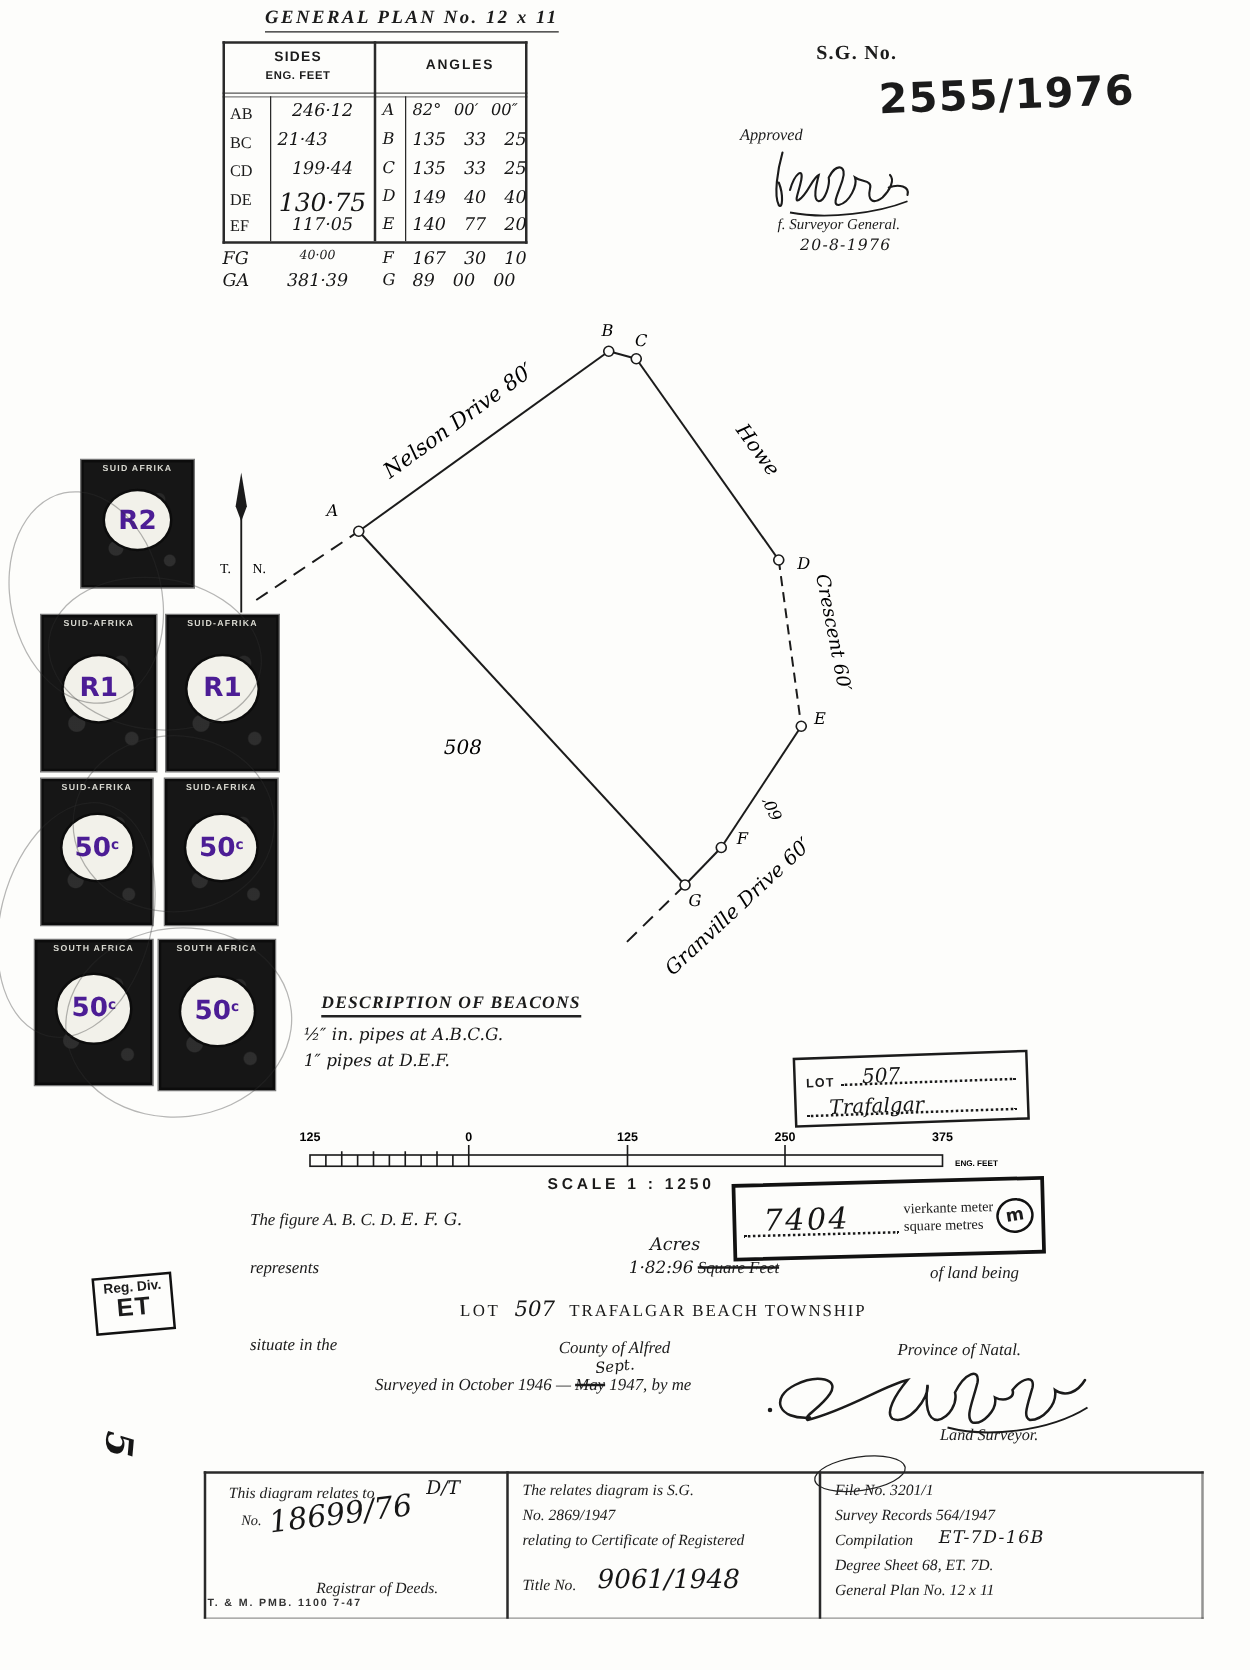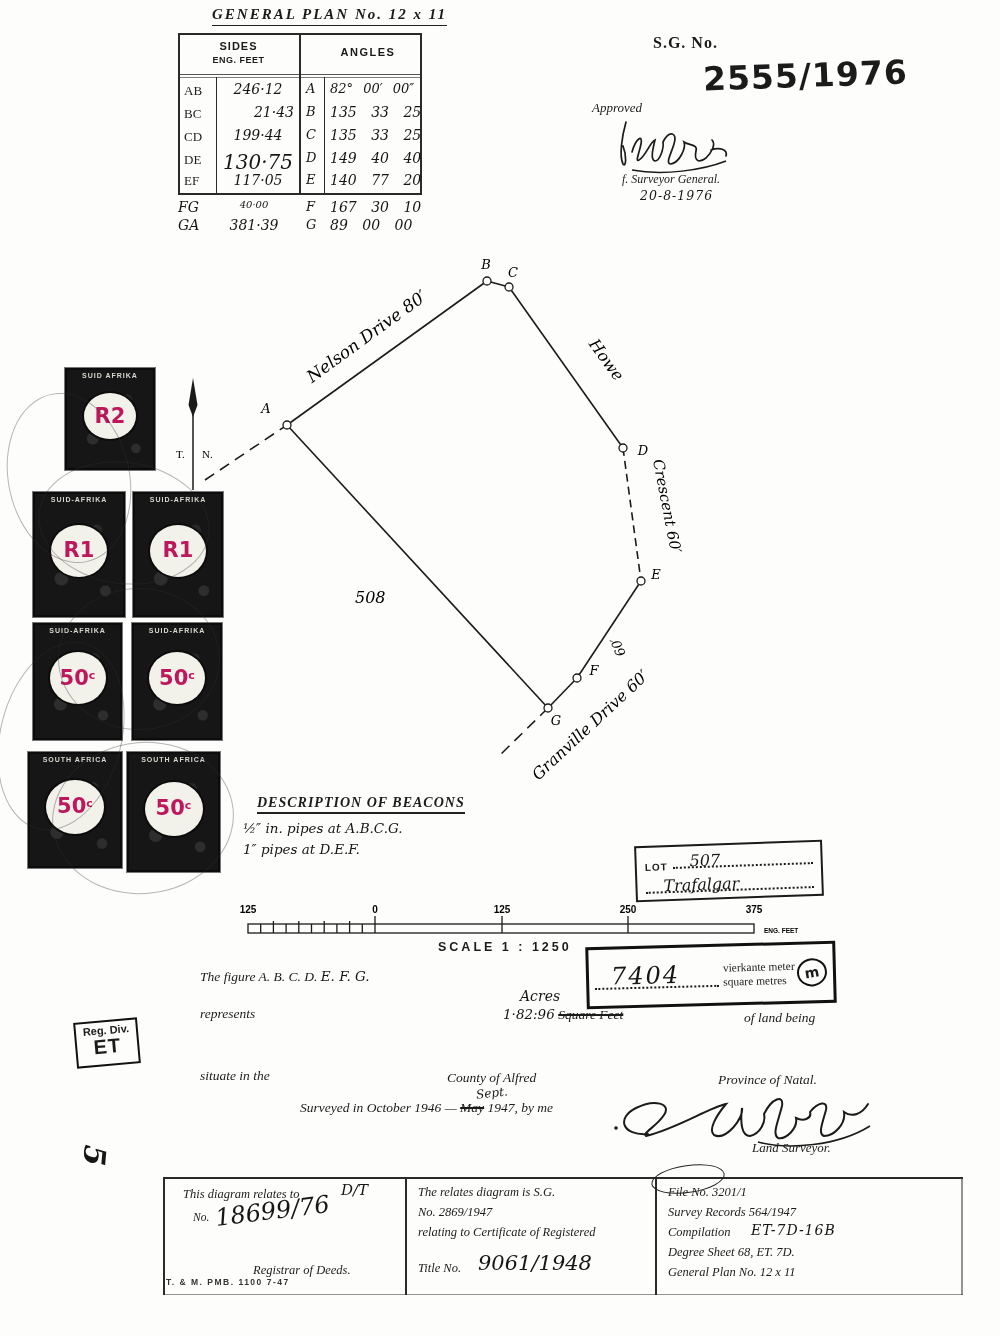--- a/index.html
+++ b/index.html
@@ -18,21 +18,21 @@
      radial-gradient(circle at 70% 30%, rgba(255,255,255,0.08) 0 5%, transparent 6%),
      radial-gradient(circle at 80% 80%, rgba(255,255,255,0.10) 0 4%, transparent 5%),
      #161616;
      border:2px solid #0c0c0c;outline:1px solid #777;box-sizing:border-box;}
   .stamp .country{position:absolute;top:2px;left:0;right:0;text-align:center;
      font-family:"Liberation Sans",sans-serif;font-size:7px;font-weight:bold;
      color:#d8d8d0;letter-spacing:1px;white-space:nowrap;overflow:hidden;}
   .stamp .disc{position:absolute;left:50%;top:47%;transform:translate(-50%,-50%);
      background:#f2f1ea;border-radius:50%;display:flex;align-items:center;justify-content:center;
      box-shadow:0 0 0 2px #0c0c0c;}
-  .stamp .denom{font-family:"DejaVu Sans",sans-serif;font-weight:bold;color:#be185d;font-size:21px;line-height:1;}
+  .stamp .denom{font-family:"DejaVu Sans",sans-serif;font-weight:bold;color:#4c1d95;font-size:21px;line-height:1;}
   .stamp .denom sup{font-size:11px;vertical-align:6px;}
   .postmark{position:absolute;border:1.5px solid rgba(50,50,50,0.35);border-radius:50%;}
   .dotline{border-bottom:2px dotted #1b1b1b;}
   .strike{text-decoration:line-through;text-decoration-thickness:1.5px;}
 </style>
 </head>
 <body>
 
 <div class="page">
 
@@ -53,21 +53,21 @@
     <div class="abs sans" style="left:0;top:7px;width:121px;text-align:center;font-size:11px;font-weight:bold;letter-spacing:1px;">SIDES</div>
     <div class="abs sans" style="left:0;top:22px;width:121px;text-align:center;font-size:9px;font-weight:bold;letter-spacing:.5px;">ENG. FEET</div>
     <div class="abs sans" style="left:122px;top:13px;width:136px;text-align:center;font-size:11px;font-weight:bold;letter-spacing:1.5px;">ANGLES</div>
 
     <div class="abs print" style="left:6px;top:50px;font-size:13px;">AB</div>
     <div class="abs hand" style="left:44px;top:48px;width:72px;text-align:center;font-size:14px;">246·12</div>
     <div class="abs hand" style="left:128px;top:48px;font-size:13px;">A</div>
     <div class="abs hand" style="left:152px;top:48px;font-size:13px;word-spacing:6px;">82° 00′ 00″</div>
 
     <div class="abs print" style="left:6px;top:73px;font-size:13px;">BC</div>
-    <div class="abs hand" style="left:44px;top:71px;width:72px;text-align:right;font-size:14px;">21·43</div>
+    <div class="abs hand" style="left:44px;top:71px;width:72px;text-align:left;font-size:14px;">21·43</div>
     <div class="abs hand" style="left:128px;top:71px;font-size:13px;">B</div>
     <div class="abs hand" style="left:152px;top:71px;font-size:14px;word-spacing:10px;">135 33 25</div>
 
     <div class="abs print" style="left:6px;top:96px;font-size:13px;">CD</div>
     <div class="abs hand" style="left:44px;top:94px;width:72px;text-align:center;font-size:14px;">199·44</div>
     <div class="abs hand" style="left:128px;top:94px;font-size:13px;">C</div>
     <div class="abs hand" style="left:152px;top:94px;font-size:14px;word-spacing:10px;">135 33 25</div>
 
     <div class="abs print" style="left:6px;top:119px;font-size:13px;">DE</div>
     <div class="abs hand" style="left:44px;top:117px;width:72px;text-align:center;font-size:20px;">130·75</div>
@@ -259,20 +259,25 @@
     <span class="hand" style="font-size:13.5px;">E. F. G.</span>
   </div>
   <div class="abs printi" style="left:200px;top:1006px;font-size:13.5px;">represents</div>
   <div class="abs hand" style="left:520px;top:988px;font-size:14px;">Acres</div>
   <div class="abs" style="left:503px;top:1006px;font-size:13.5px;">
     <span class="hand">1·82:96</span>
     <span class="printi strike">Square Feet</span>
   </div>
   <div class="abs printi" style="left:744px;top:1010px;font-size:13.5px;">of land being</div>
 
+  <div class="abs" style="left:368px;top:1038px;font-size:13.5px;">
+    <span class="print" style="letter-spacing:2px;">LOT</span>
+    <span class="hand" style="font-size:17px;padding:0 8px;">507</span>
+    <span class="print" style="letter-spacing:1.5px;">TRAFALGAR  BEACH  TOWNSHIP</span>
+  </div>
 
   <div class="abs printi" style="left:200px;top:1068px;font-size:13.5px;">situate in the</div>
   <div class="abs printi" style="left:447px;top:1070px;font-size:13.5px;">County of Alfred</div>
   <div class="abs printi" style="left:718px;top:1072px;font-size:13.5px;">Province of Natal.</div>
   <div class="abs hand" style="left:476px;top:1086px;font-size:12px;transform:rotate(-6deg);">Sept.</div>
   <div class="abs" style="left:300px;top:1100px;font-size:13.5px;">
     <span class="printi">Surveyed in October 1946 —</span>
     <span class="printi strike">May</span>
     <span class="printi">1947, by me</span>
   </div>

